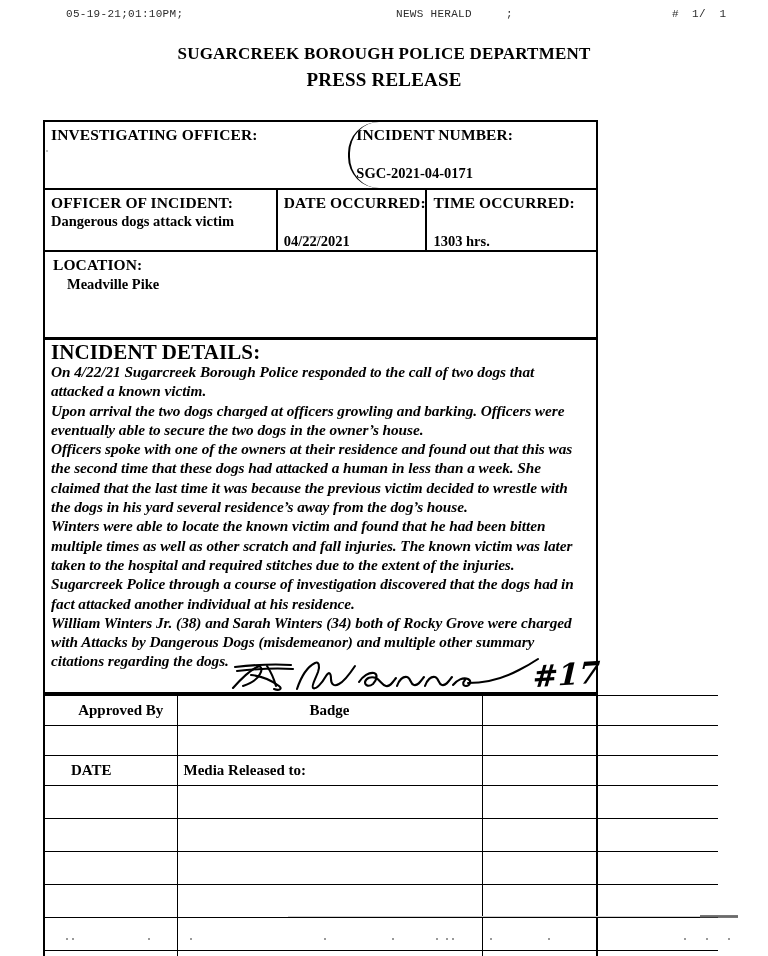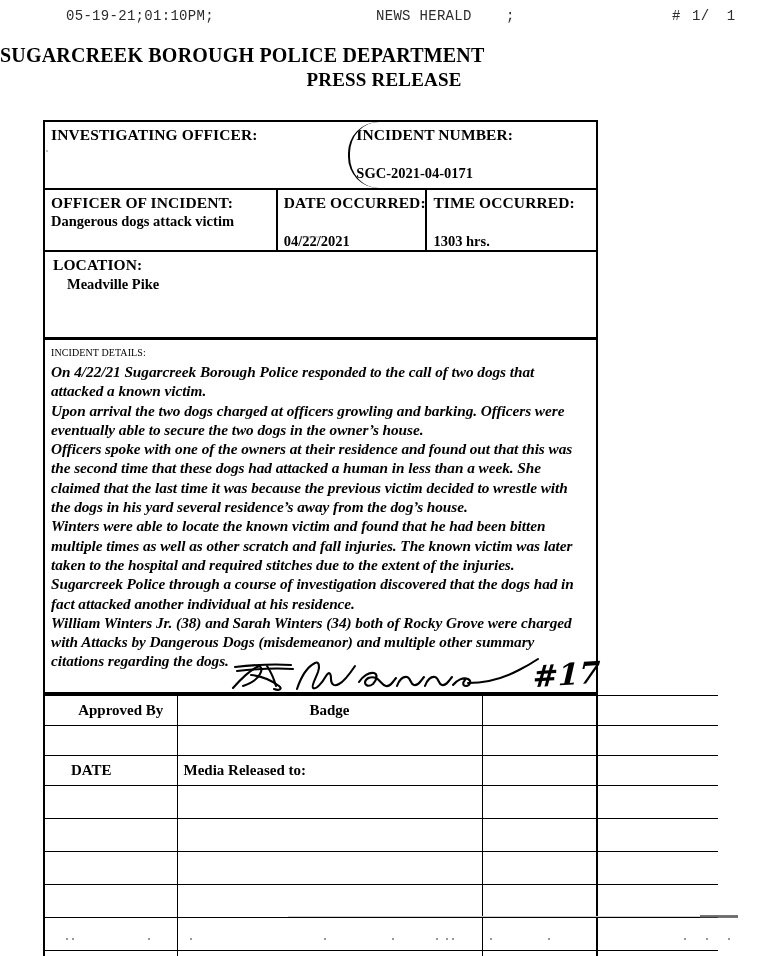--- a/index.html
+++ b/index.html
@@ -17,39 +17,39 @@
   }
 
   
   .fax-header {
     position: absolute;
     top: 8px;
     left: 0;
     width: 768px;
     height: 18px;
     font-family: "Liberation Mono", "DejaVu Sans Mono", monospace;
-    font-size: 14px;
+    font-size: 11px;
     letter-spacing: 0.3px;
     color: #2c2c2c;
   }
   .fax-header span { position: absolute; white-space: pre; }
   .fax-ts    { left: 66px;  top: 0; }
-  .fax-name  { left: 376px; top: 0; }
+  .fax-name  { left: 396px; top: 0; }
   .fax-semi  { left: 506px; top: 0; }
   .fax-hash  { left: 672px; top: 0; }
   .fax-page  { left: 692px; top: 0; }
 
   
   .doc-title {
     position: absolute;
     top: 44px;
     left: 0;
     width: 768px;
-    text-align: left;
-    font-size: 20px;
+    text-align: center;
+    font-size: 17px;
     font-weight: bold;
     letter-spacing: 0.2px;
   }
   .doc-subtitle {
     position: absolute;
     top: 69px;
     left: 0;
     width: 768px;
     text-align: center;
     font-size: 19px;
@@ -105,22 +105,22 @@
   .val-tight { margin-top: 0px; }
 
   
   .details {
     box-sizing: border-box;
     padding: 3px 6px 2px 6px;
     border-bottom: 3px solid #000;
     position: relative;
   }
   .details-label {
-    font-size: 10px;
-    font-weight: normal;
+    font-size: 21px;
+    font-weight: bold;
     line-height: 19px;
     letter-spacing: 0.1px;
   }
   .details-body p {
     margin: 0;
     font-size: 15.3px;
     font-weight: bold;
     line-height: 19.3px;
     letter-spacing: -0.05px;
     text-align: left;

